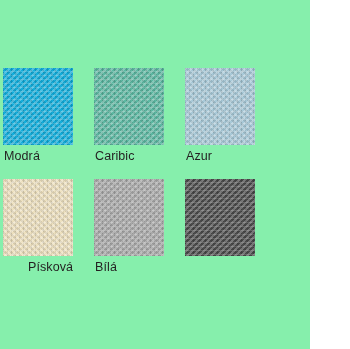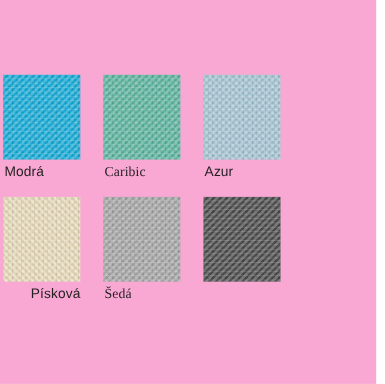--- a/index.html
+++ b/index.html
@@ -12,23 +12,23 @@
     height: 349px;
     background: #ffffff;
     font-family: "Liberation Sans", "DejaVu Sans", sans-serif;
     overflow: hidden;
   }
 
   #swatch-palette {
     position: absolute;
     left: 0;
     top: 0;
-    width: 342px;
+    width: 310px;
     height: 349px;
-    background: #f9a8d4;
+    background: #86efac;
   }
 
   .swatch-row {
     position: absolute;
     left: 0;
     width: 350px;
     height: 100px;
     display: block;
   }
 
@@ -36,21 +36,21 @@
   #swatch-row-2 { top: 179px; }
 
   .swatch-cell {
     position: absolute;
     top: 0;
     width: 70px;
     height: 100px;
   }
 
   .swatch-cell.col-0 { left: 3px; }
-  .swatch-cell.col-1 { left: 94px; font-family: Liberation Serif, serif; }
+  .swatch-cell.col-1 { left: 94px; }
   .swatch-cell.col-2 { left: 185px; }
   .swatch-cell.col-3 { left: 276px; }
 
   .swatch-chip {
     position: absolute;
     left: 0;
     top: 0;
     width: 70px;
     height: 77px;
     background-color: #cccccc;
@@ -148,21 +148,21 @@
       <div class="swatch-chip" id="chip-4" style="background-color: rgb(237, 224, 190);">
         <div class="swatch-weave"></div>
       </div>
       <div class="swatch-label" style="color: rgb(35, 31, 32); margin-left: 24px;">Písková</div>
     </div>
 
     <div class="swatch-cell col-1">
       <div class="swatch-chip" id="chip-5" style="background-color: rgb(169, 169, 169);">
         <div class="swatch-weave"></div>
       </div>
-      <div class="swatch-label" style="color: rgb(35, 31, 32);">Šedá</div>
+      <div class="swatch-label" style="color: rgb(35, 31, 32);">Bílá</div>
     </div>
 
     <div class="swatch-cell col-2">
       <div class="swatch-chip" id="chip-6" style="background-color: rgb(75, 75, 75);">
         <div class="swatch-weave"></div>
       </div>
     </div>
 
   </div>
 

